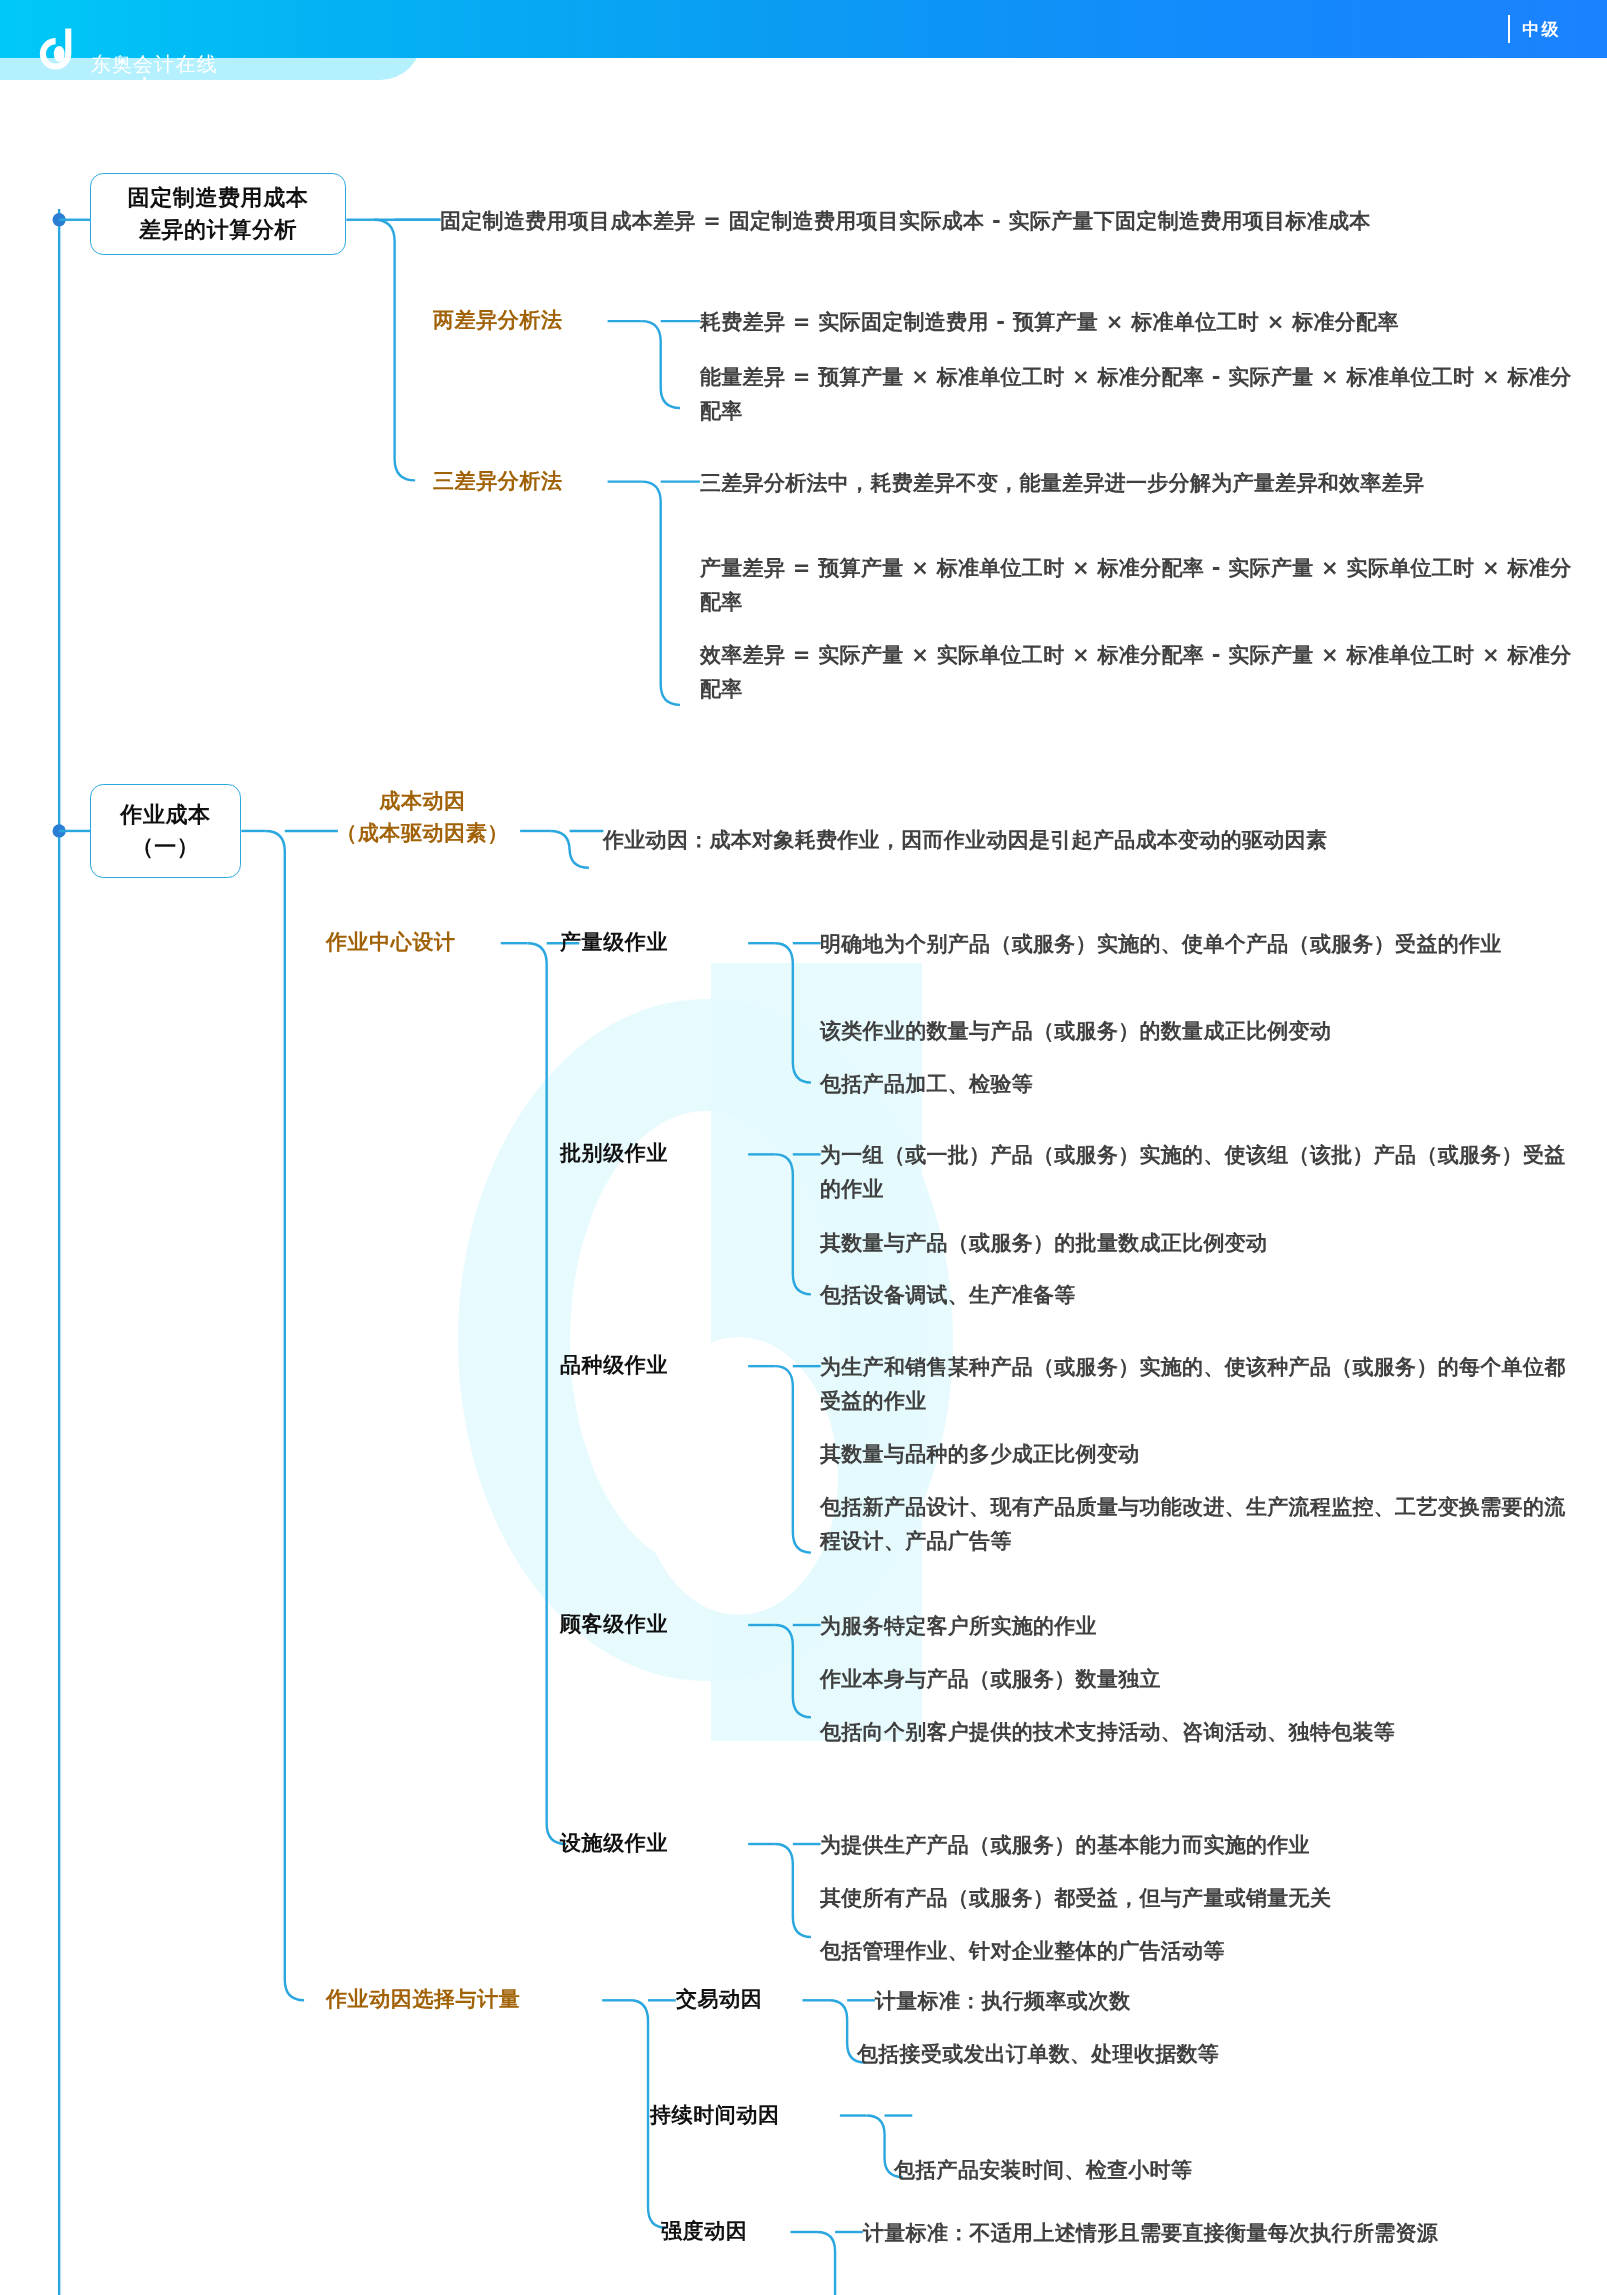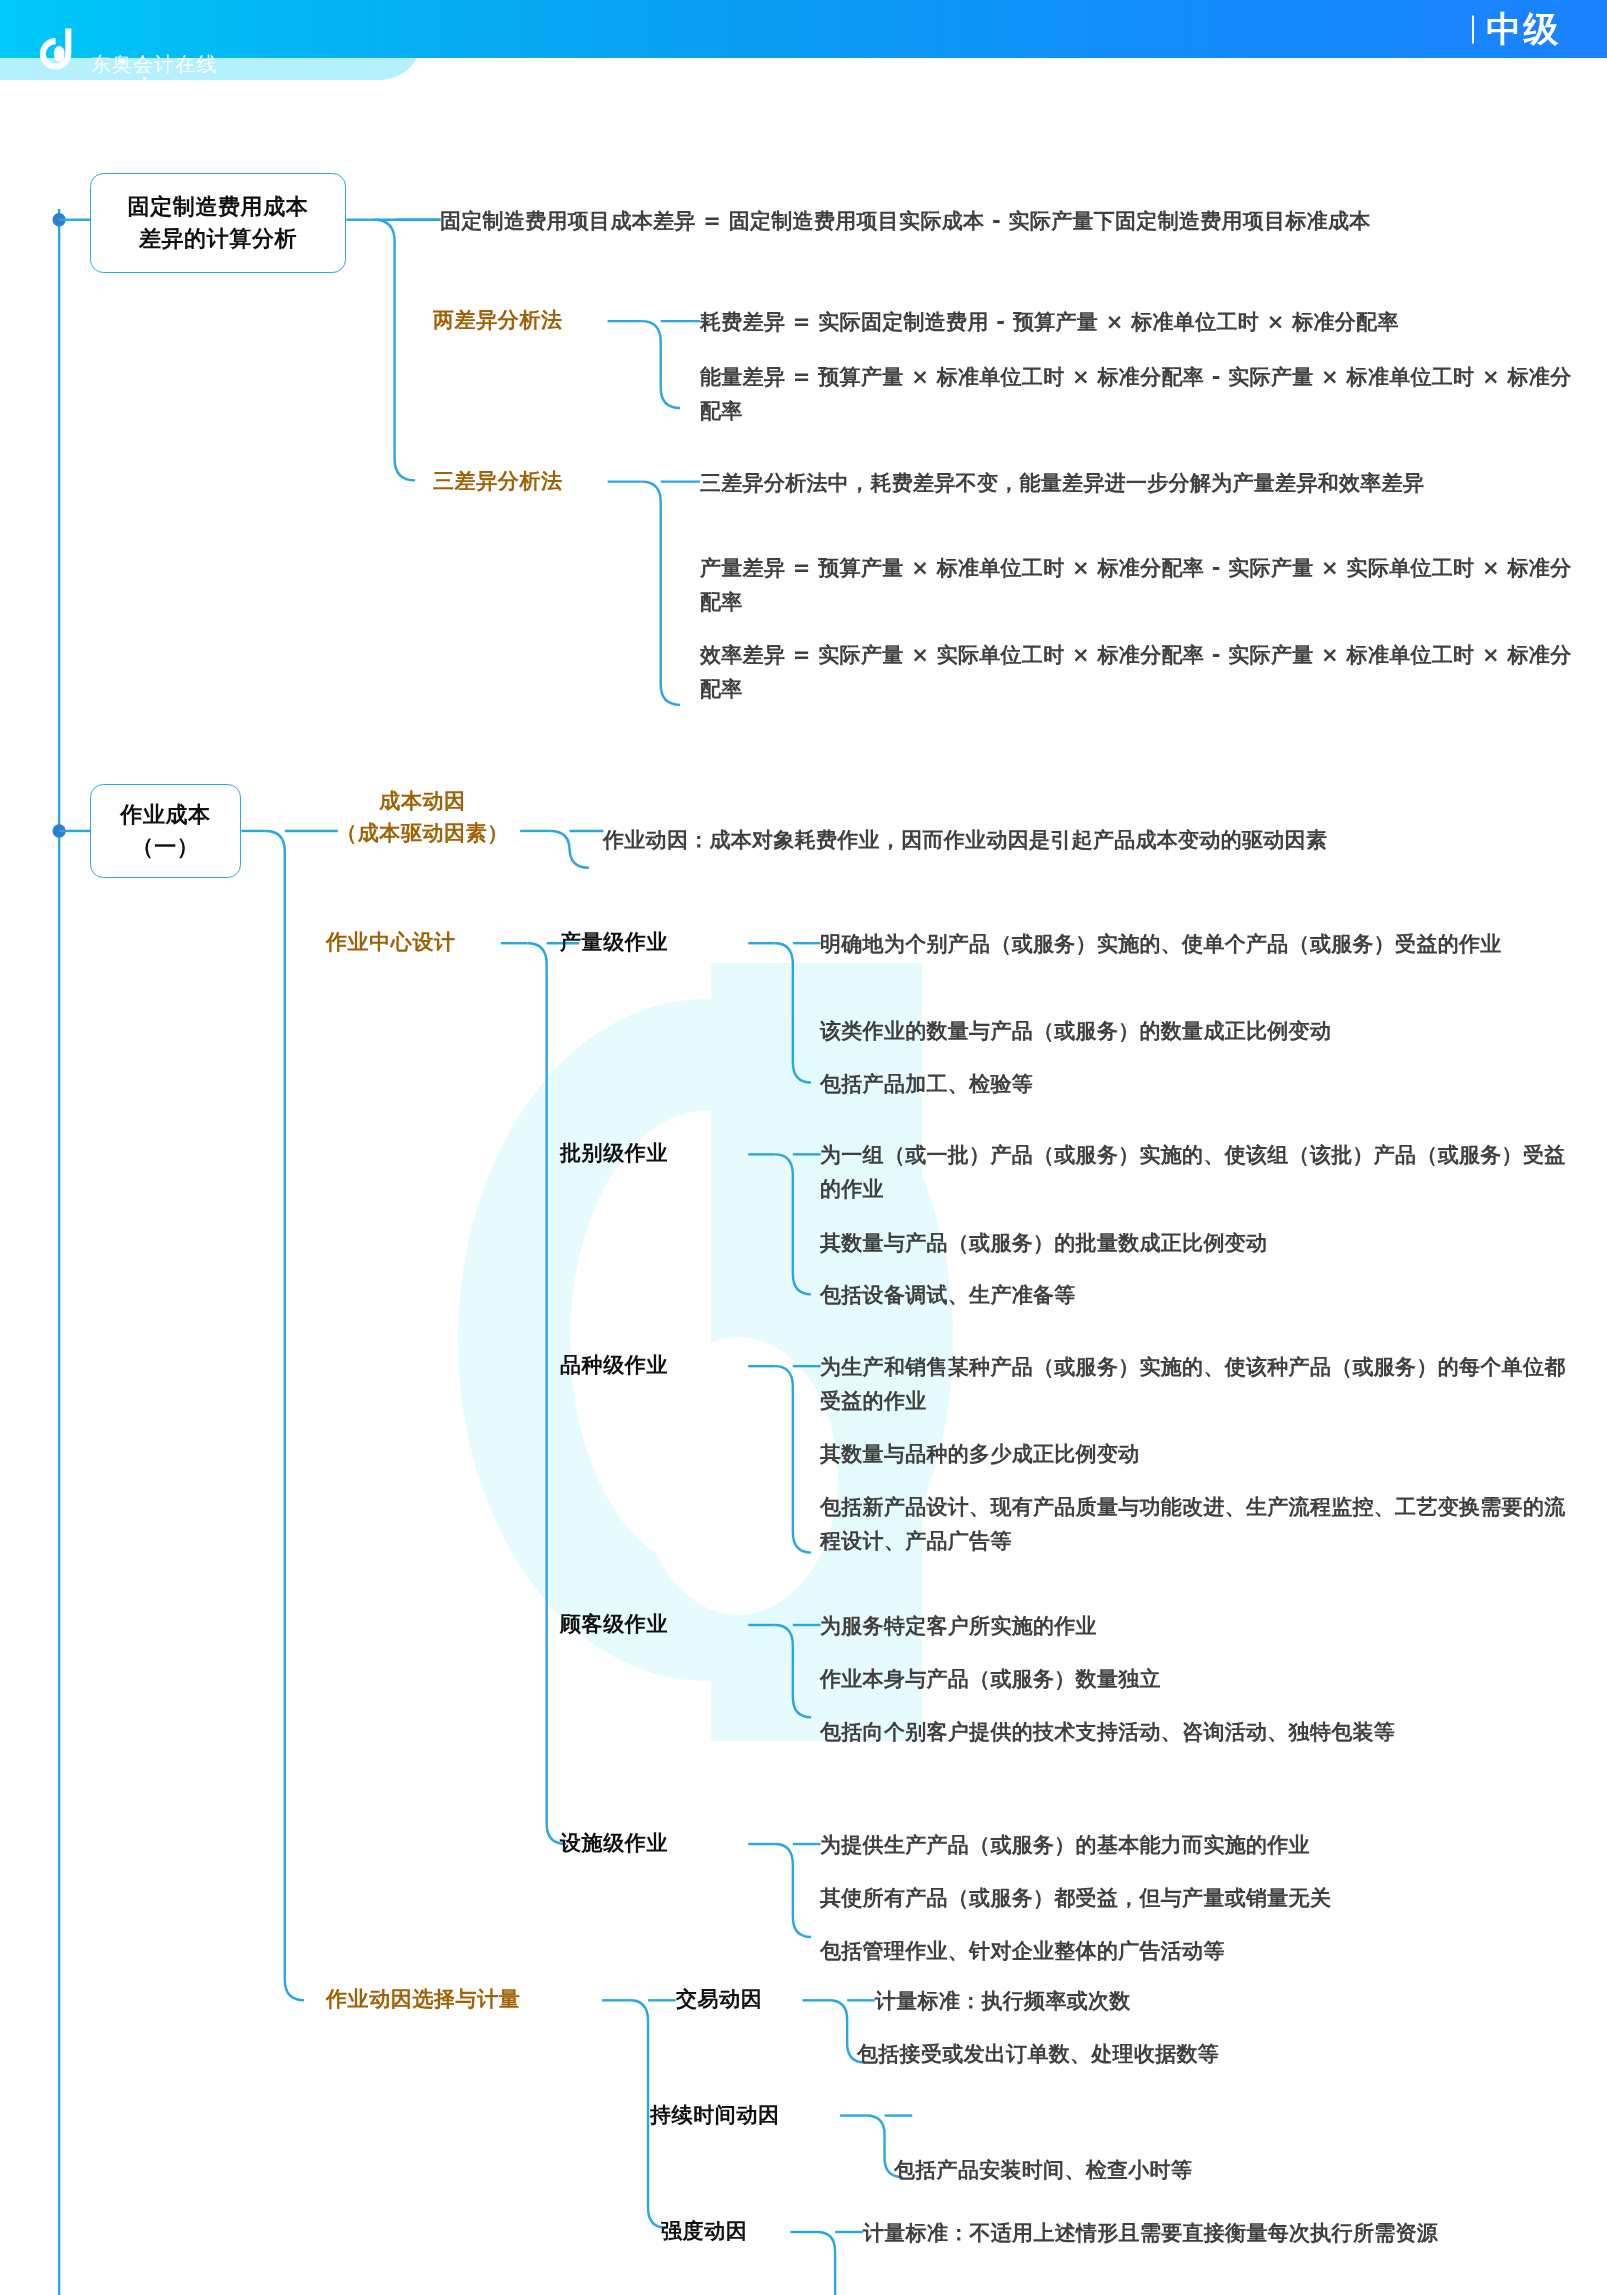--- a/index.html
+++ b/index.html
@@ -55,21 +55,21 @@
     line-height: 1.05;
   }
   .header-right {
     position: absolute;
     right: 47px; top: 50%;
     transform: translateY(-50%);
     display: flex; align-items: center; gap: 12px;
     z-index: 5;
   }
   .hr-bar { width: 2.4px; height: 28px; background: #ffffff; display: block; }
-  .hr-label { color: #ffffff; font-size: 35px; font-weight: bold; letter-spacing: 2.4px; }
+  .hr-label { color: #ffffff; font-size: 17px; font-weight: bold; letter-spacing: 2.4px; }
 
   
   .watermark {
     position: absolute;
     left: 458px; top: 941px;
     width: 567px; height: 760px;
     z-index: 0;
     pointer-events: none;
   }
   .wm-ring {
@@ -265,21 +265,21 @@
       <line x1="1392" y1="3410" x2="1436" y2="3410"></line>
       <path d="M1436 3410 q30 0 30 32 L1466 3480 q0 32 30 32"></path>
       <line x1="1466" y1="3410" x2="1512" y2="3410"></line>
 
       <line x1="1310" y1="3603" x2="1354" y2="3603"></line>
       <path d="M1354 3603 q30 0 30 32 L1384 3730 q0 32 30 32"></path>
       <line x1="1384" y1="3603" x2="1430" y2="3603"></line>
     </g>
   </svg>
 
-  <div class="root-node" style="left:90px; top:115px; width:256px; height:100px;">
+  <div class="root-node" style="left:90px; top:115px; width:256px; height:82px;">
     <span>固定制造费用成本</span>
     <span>差异的计算分析</span>
   </div>
 
   <div class="leaf" style="left:440px; top:146px; width:1146px;">固定制造费用项目成本差异 = 固定制造费用项目实际成本 - 实际产量下固定制造费用项目标准成本</div>
 
   <div class="l2" style="left:433px; top:247px;">两差异分析法</div>
   <div class="leaf" style="left:700px; top:247px; width:869px;">耗费差异 = 实际固定制造费用 - 预算产量 × 标准单位工时 × 标准分配率</div>
   <div class="leaf wrap" style="left:700px; top:302px; width:875px;">能量差异 = 预算产量 × 标准单位工时 × 标准分配率 - 实际产量 × 标准单位工时 × 标准分配率</div>
 

